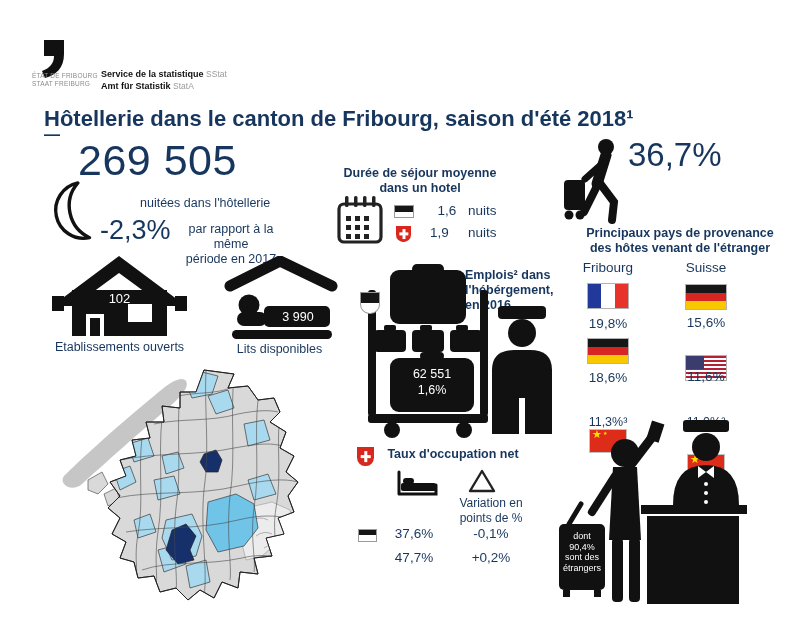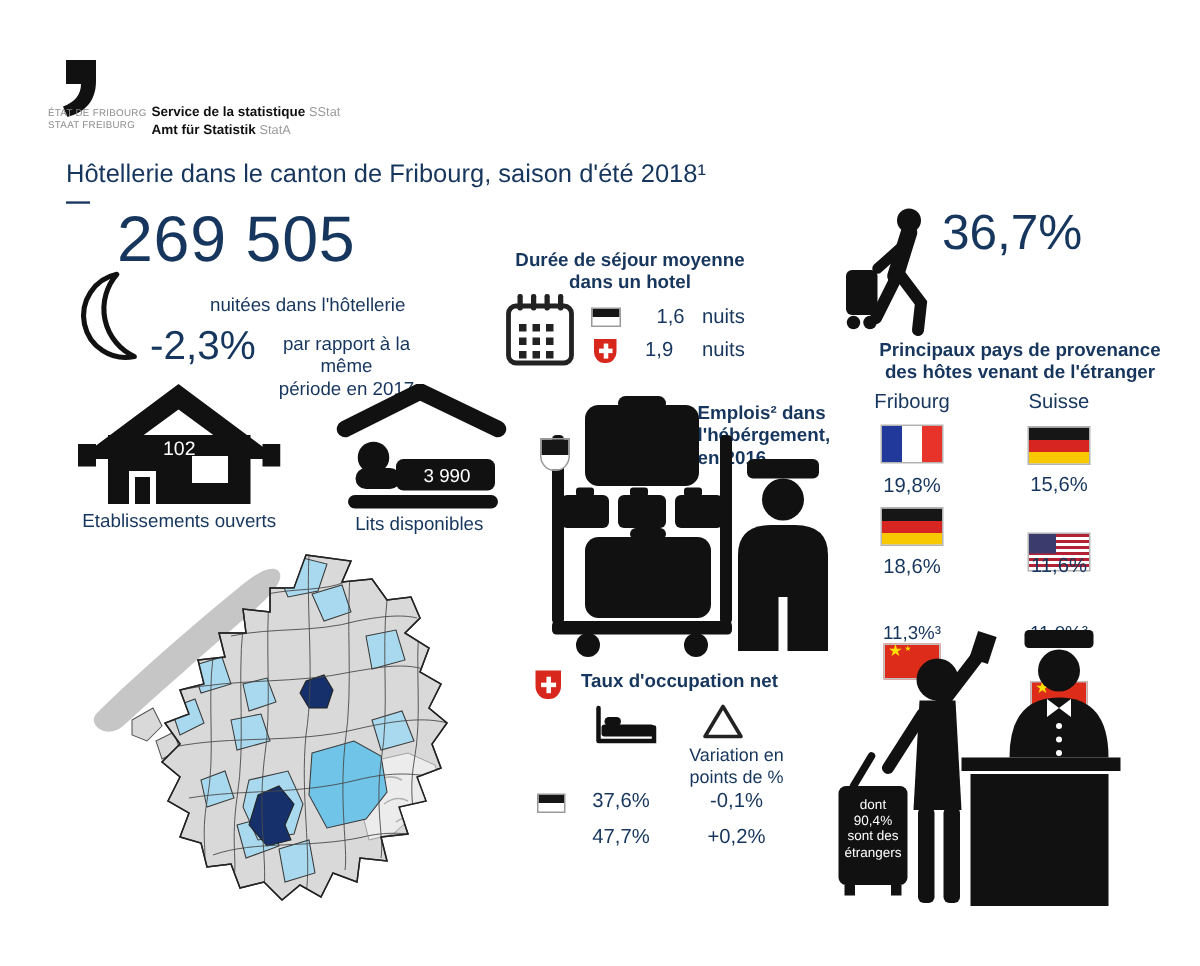--- a/index.html
+++ b/index.html
@@ -8,21 +8,21 @@
   .abs{position:absolute}
   .navy{color:#17365d}
   .ctr{text-align:center}
   .pre{white-space:pre-line}
   .white{color:#fff}
   
   .org-txt{font-size:6.5px;line-height:8px;color:#8c8c8c;letter-spacing:.2px}
   .svc-line{font-size:9px;line-height:11.5px;color:#111;font-weight:bold}
   .svc-abbr{color:#9a9a9a;font-weight:normal;font-size:8.5px}
   
-  .title{font-size:17px;font-weight:normal}
+  .title{font-size:22px;font-weight:bold}
   .dash{font-size:16px;font-weight:bold}
   .big-number{font-size:43px;letter-spacing:.5px}
   .small-label{font-size:12.5px;line-height:15px}
   .change{font-size:27px}
   .sec-title{font-size:12.5px;line-height:15px;font-weight:bold}
   .val{font-size:13.5px}
   .val-sm{font-size:12.5px}
   .huge{font-size:33px}
   
   .flag{box-sizing:border-box;border:1px solid #b3b3b3}
@@ -183,20 +183,22 @@
       <rect x="82" y="66" width="32" height="22" rx="4"></rect>
       <rect x="52" y="88" width="24" height="8" rx="4"></rect>
       <rect x="22" y="94" width="84" height="54" rx="9"></rect>
       <rect x="0" y="150" width="120" height="9" rx="3"></rect>
       <circle cx="24" cy="166" r="8"></circle>
       <circle cx="96" cy="166" r="8"></circle>
     </g>
   </svg>
   <div class="abs flag flag-frib shield" style="left:360px;top:292px;width:20px;height:22px"></div>
   <div class="abs flag flag-ch shield" style="left:357px;top:357px;width:17px;height:19px"></div>
+  <div class="abs icon-txt white pre ctr" style="left:390px;top:366px;width:84px;font-size:12.5px">62 551
+1,6%</div>
 
   <svg class="abs" style="left:486px;top:306px" width="72" height="128" viewBox="0 0 72 128">
     <rect x="12" y="0" width="48" height="13" rx="4" fill="#111"></rect>
     <circle cx="36" cy="27" r="14" fill="#111"></circle>
     <path d="M6,128 L6,64 Q6,44 28,44 L44,44 Q66,44 66,64 L66,128 Z" fill="#111"></path>
     <rect x="33" y="92" width="6" height="36" fill="#fff"></rect>
   </svg>
 
   <svg class="abs" style="left:58px;top:360px" width="284" height="252" viewBox="0 0 284 252">
     <defs>

